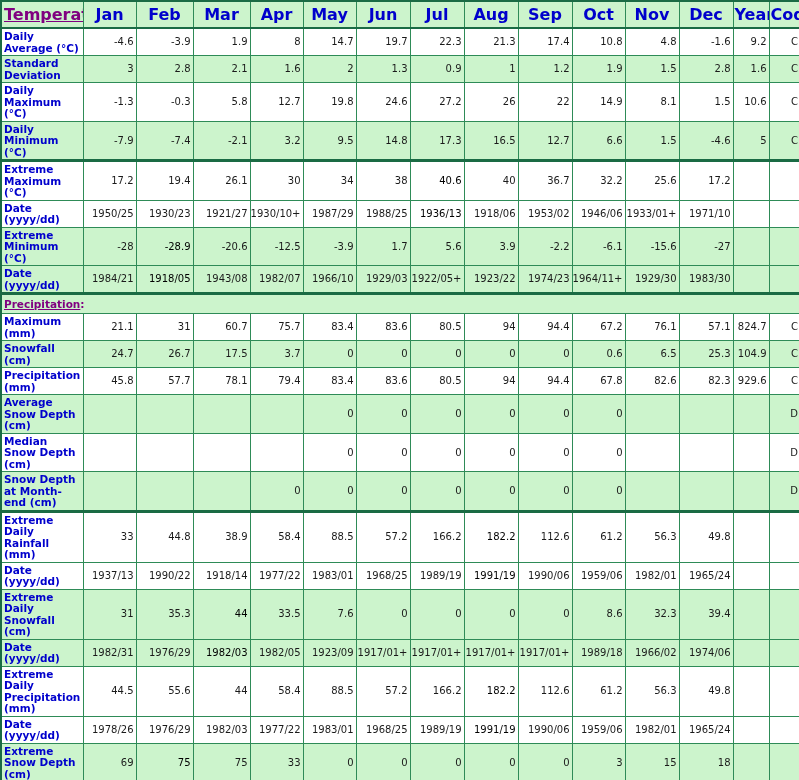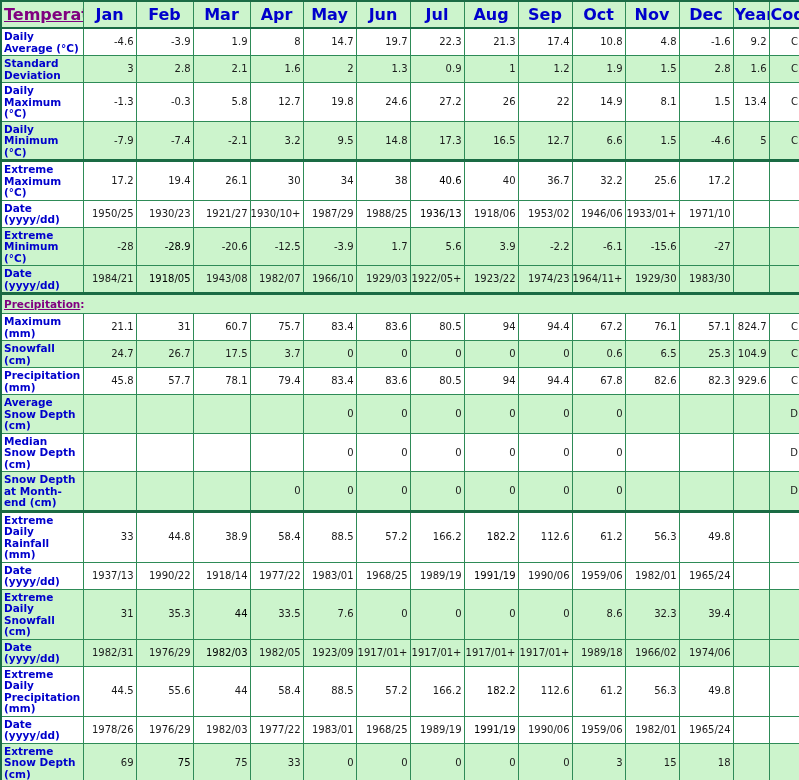--- a/index.html
+++ b/index.html
@@ -109,21 +109,21 @@
         <td class="data-cell">5.8</td>
         <td class="data-cell">12.7</td>
         <td class="data-cell">19.8</td>
         <td class="data-cell">24.6</td>
         <td class="data-cell">27.2</td>
         <td class="data-cell">26</td>
         <td class="data-cell">22</td>
         <td class="data-cell">14.9</td>
         <td class="data-cell">8.1</td>
         <td class="data-cell">1.5</td>
-        <td class="data-cell">13.4</td>
+        <td class="data-cell">10.6</td>
         <td class="data-cell">C</td>
       </tr>
       <tr class="green">
         <td class="row-label">Daily Minimum (°C)</td>
         <td class="data-cell">-7.9</td>
         <td class="data-cell">-7.4</td>
         <td class="data-cell">-2.1</td>
         <td class="data-cell">3.2</td>
         <td class="data-cell">9.5</td>
         <td class="data-cell">14.8</td>

